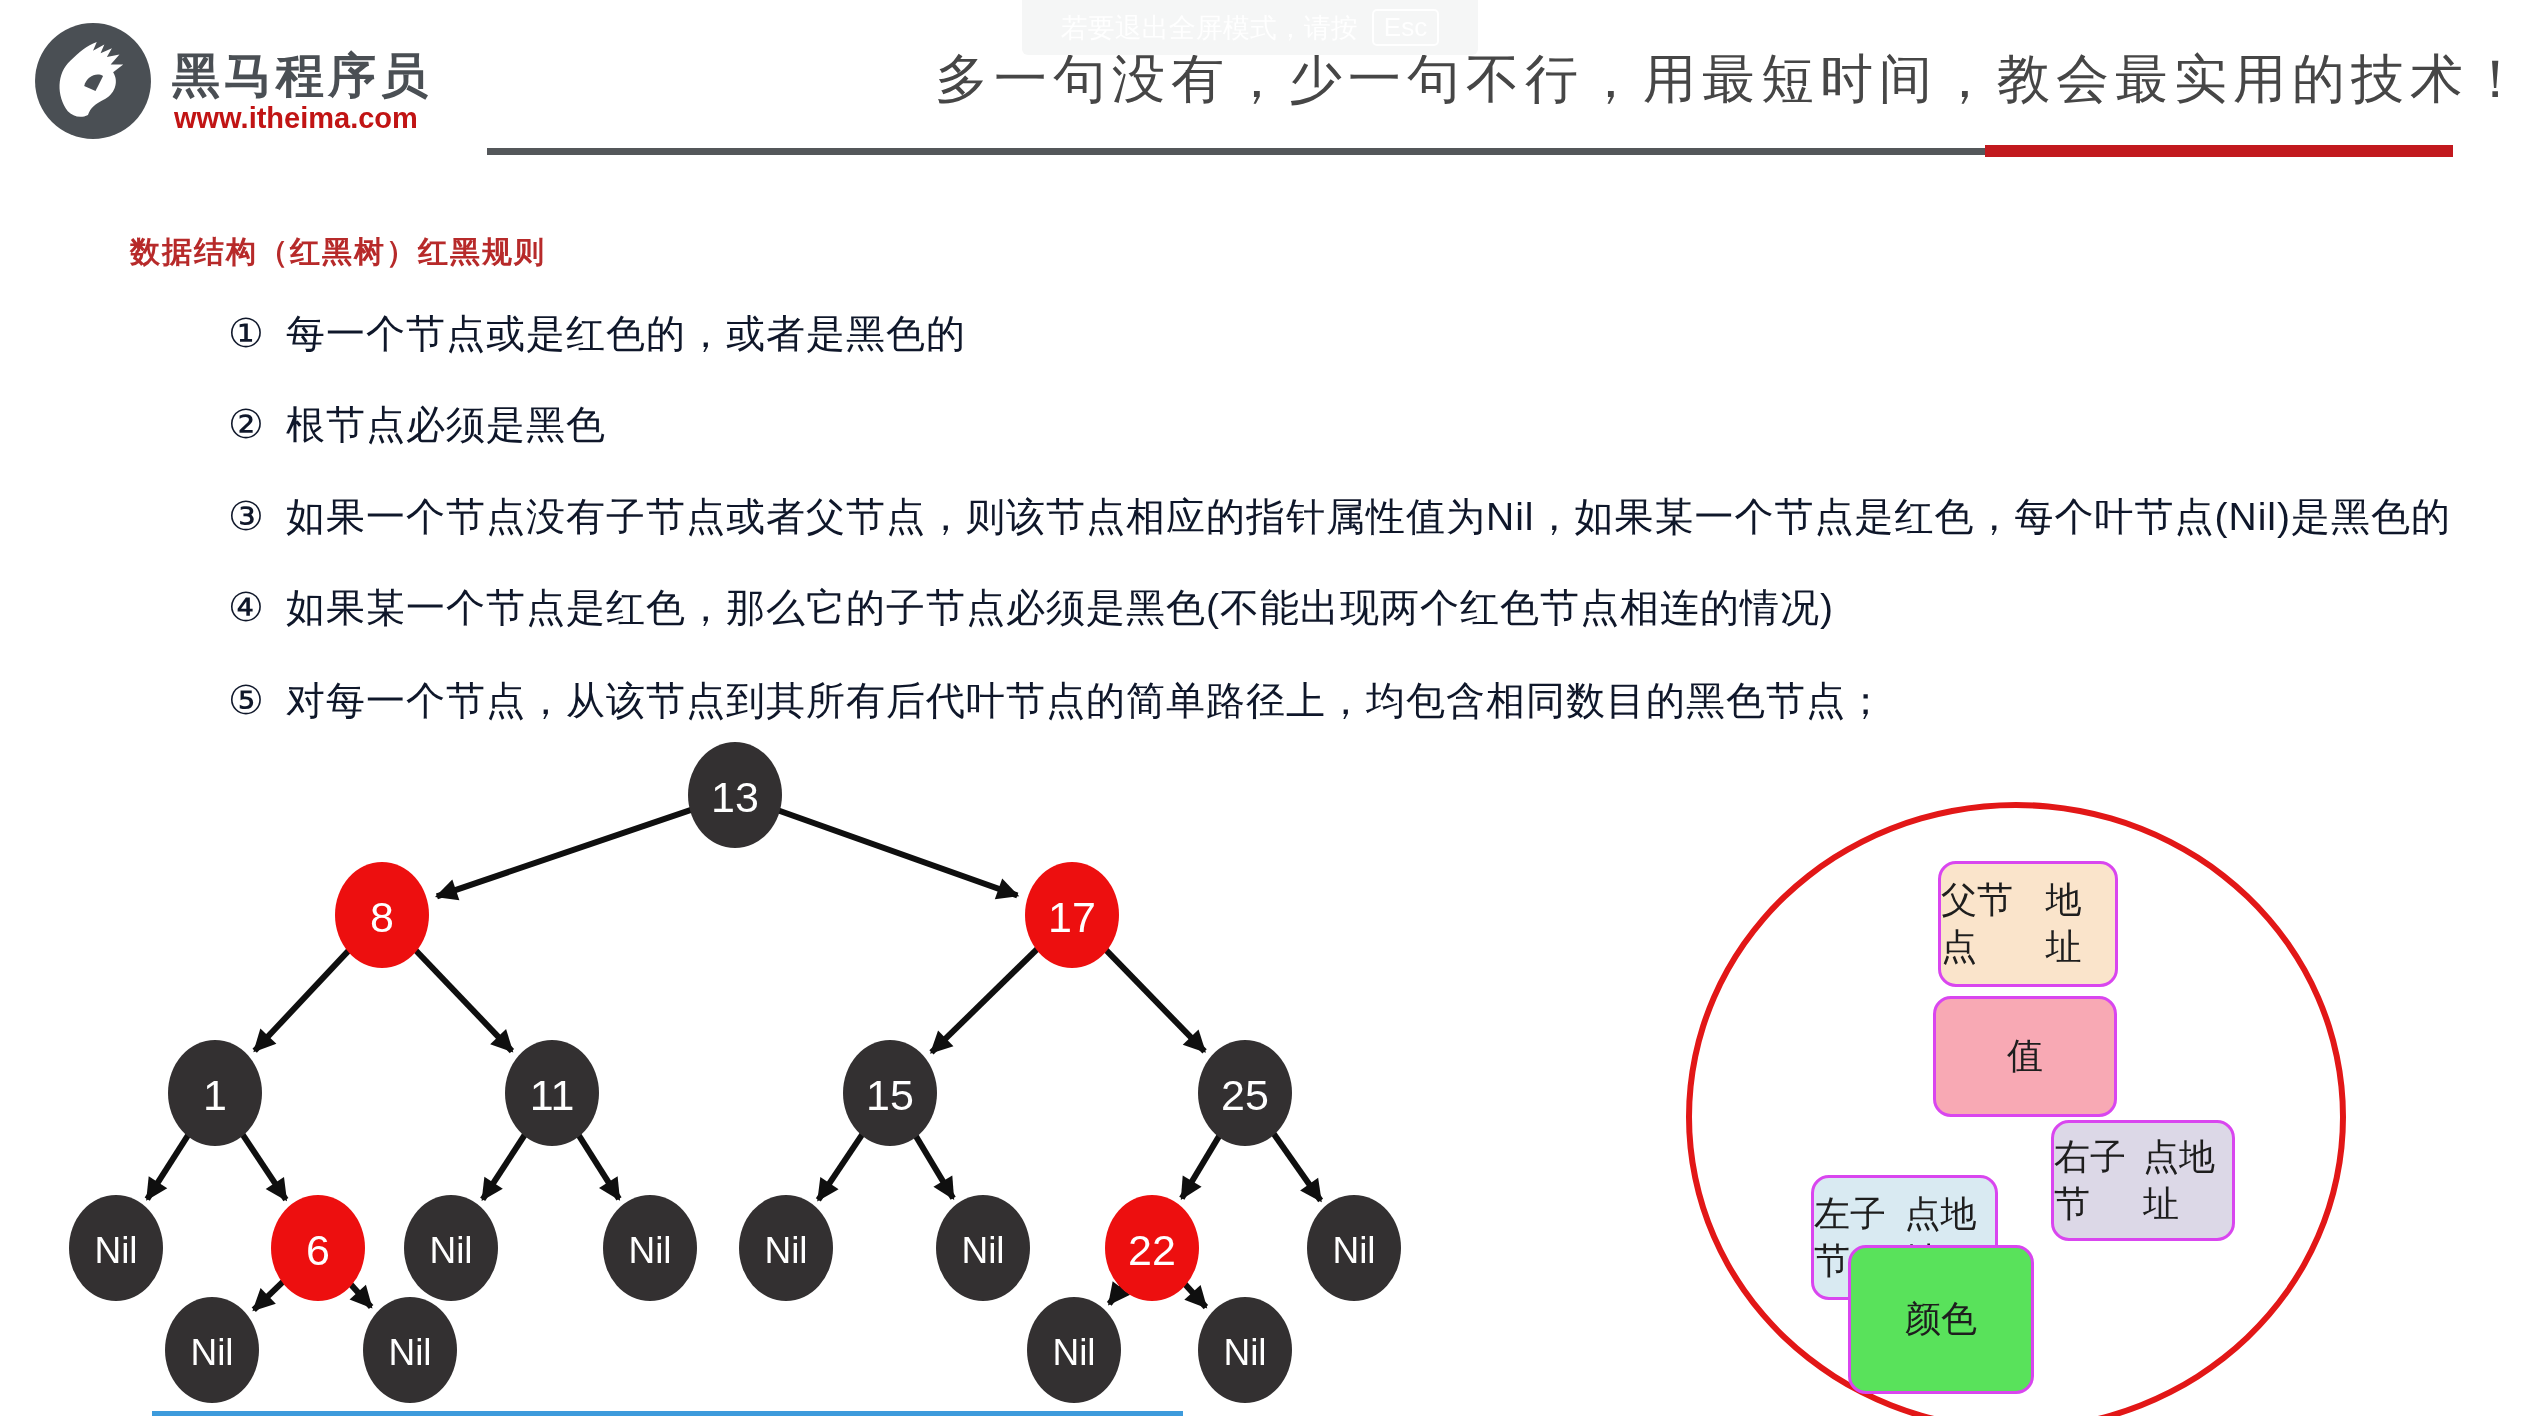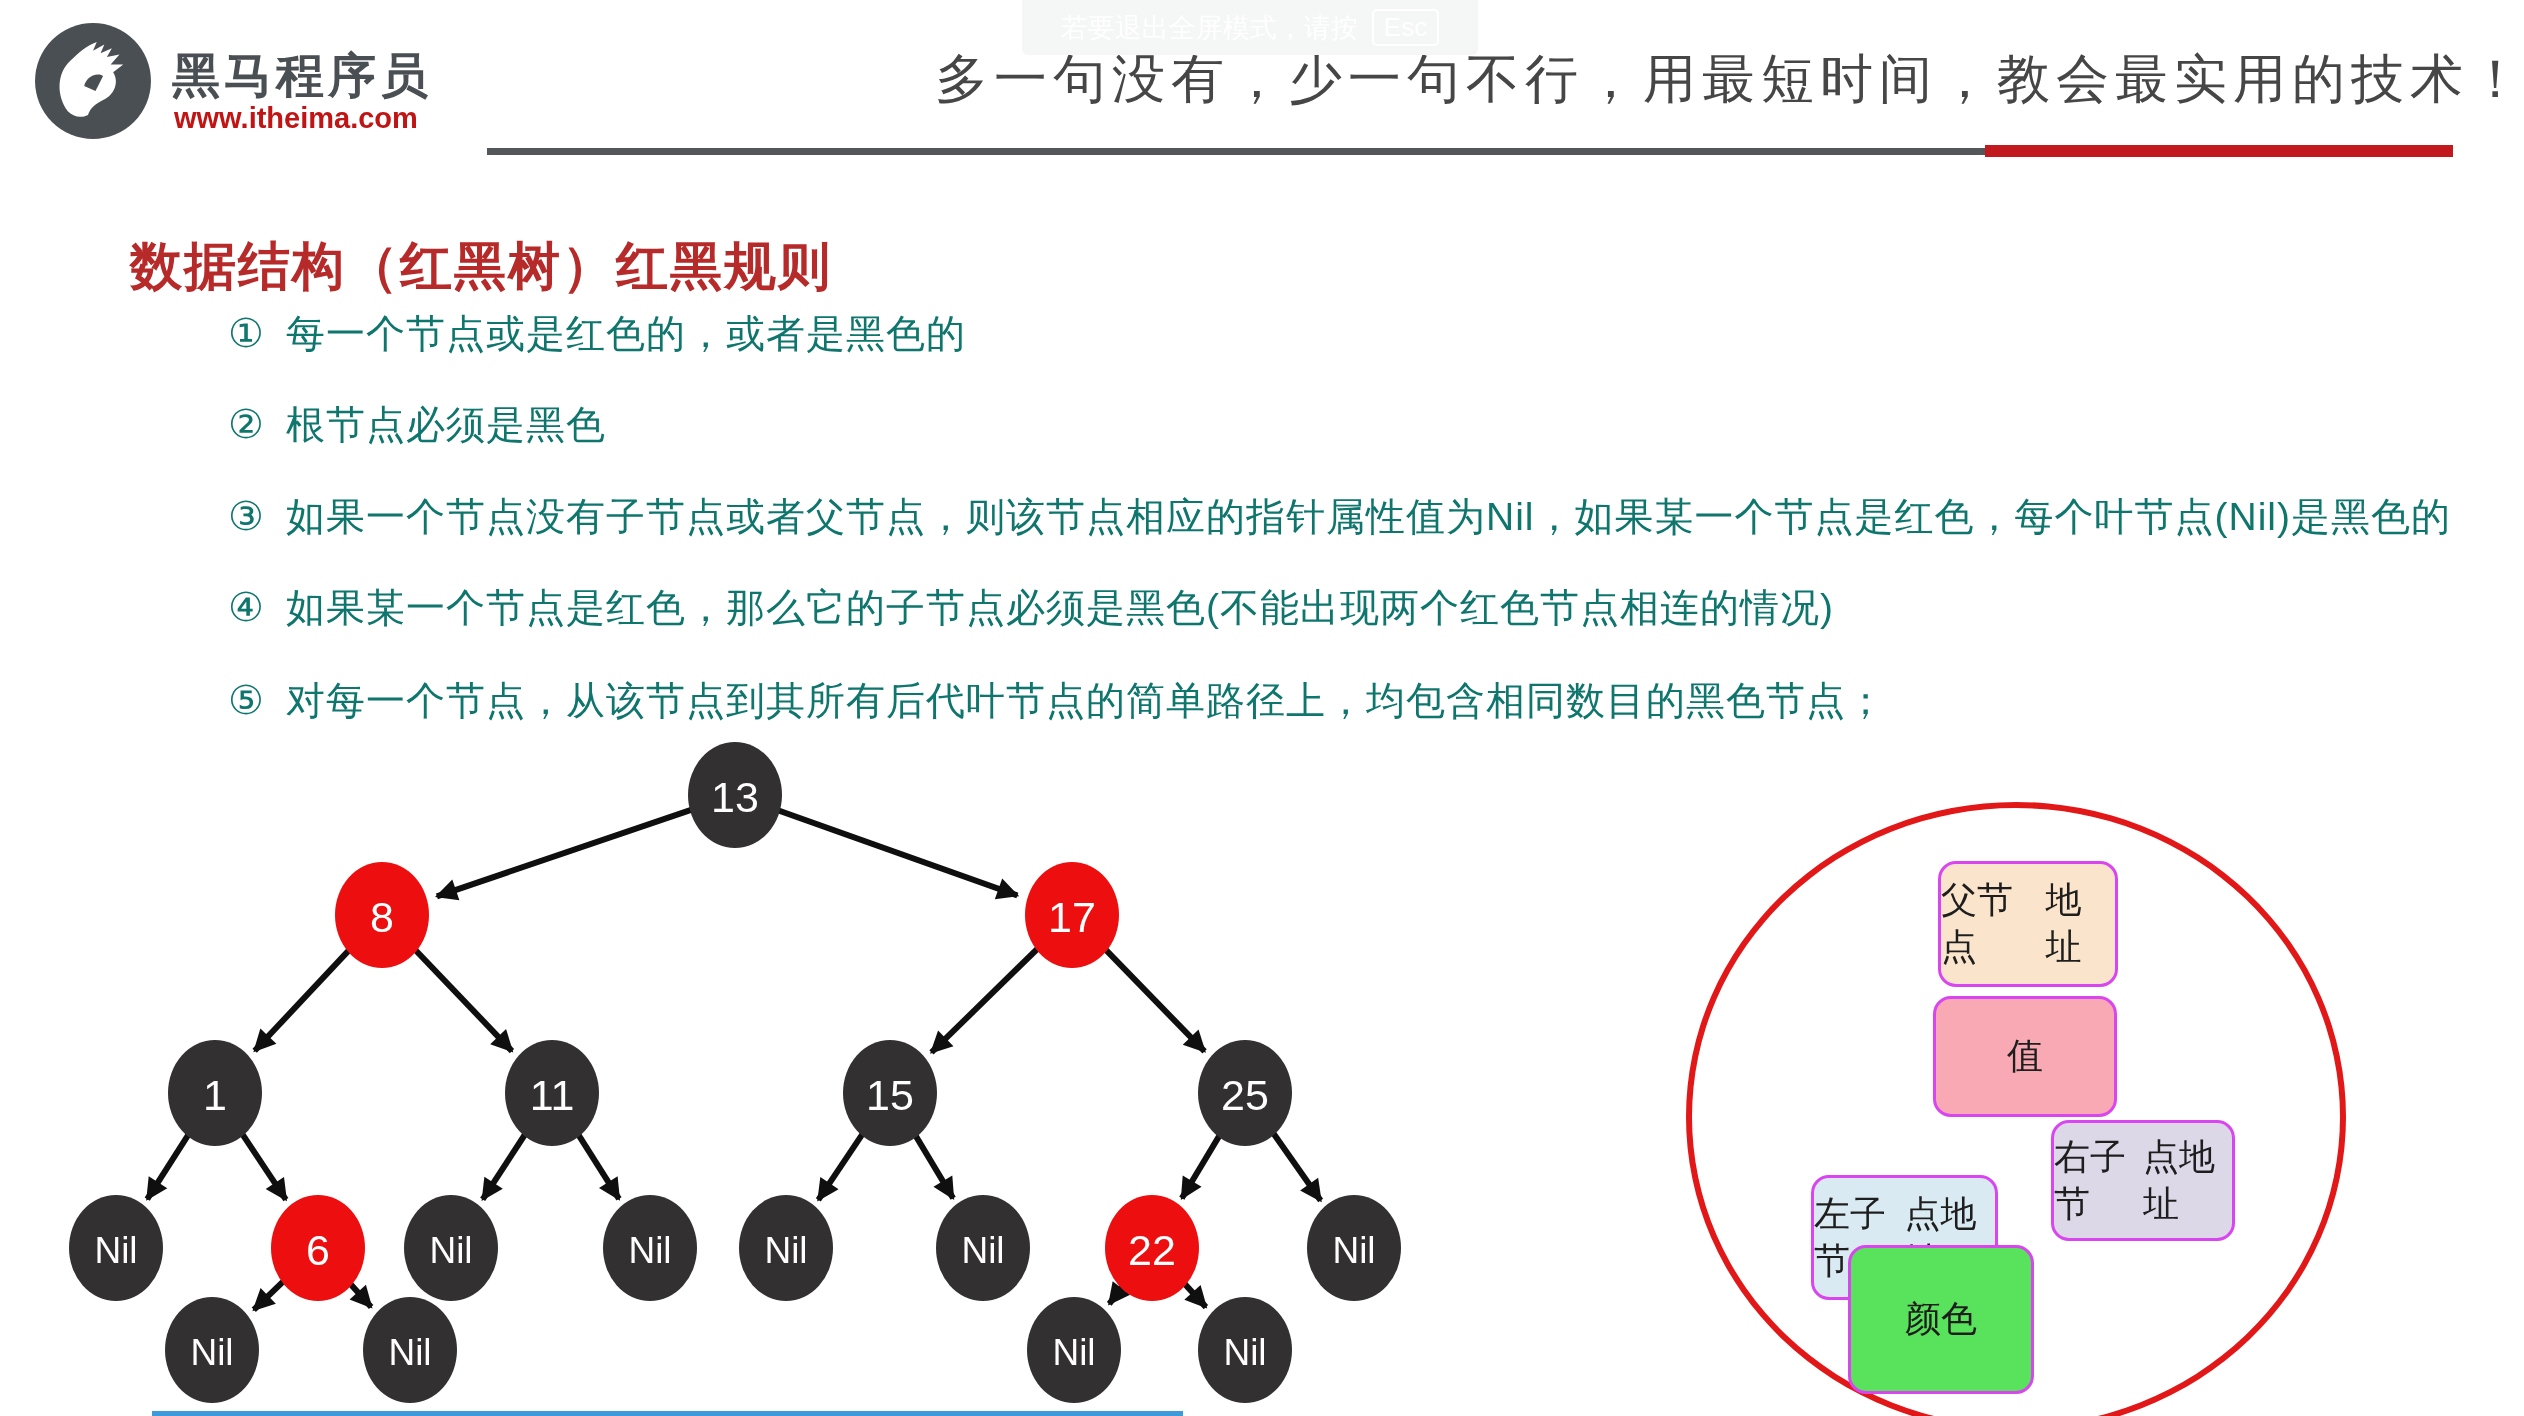--- a/index.html
+++ b/index.html
@@ -12,23 +12,23 @@
   .brand-url{position:absolute;left:174px;top:102px;font-size:29px;font-weight:bold;color:#C11414;}
   .slogan{position:absolute;left:935px;top:44px;width:1500px;font-size:53px;
           font-family:"DejaVu Serif",serif;color:#464646;letter-spacing:6px;white-space:nowrap;}
   .rule-line-dark{position:absolute;left:487px;top:148px;width:1500px;height:7px;background:#54575A;}
   .rule-line-red{position:absolute;left:1985px;top:145px;width:468px;height:12px;background:#C2191E;}
   .toast{position:absolute;left:1022px;top:0;width:456px;height:55px;background:#F5F6F6;
          border-radius:0 0 6px 6px;display:flex;align-items:center;justify-content:center;
          gap:14px;color:rgba(255,255,255,.93);font-size:27px;}
   .toast .key{border:2px solid rgba(255,255,255,.93);border-radius:5px;padding:1px 10px;font-size:26px;}
   
-  .title{position:absolute;left:130px;top:232px;font-size:52px;font-weight:bold;
+  .title{position:absolute;left:130px;top:232px;font-size:30px;font-weight:bold;
          color:#B72A2A;letter-spacing:2px;}
-  .rule{position:absolute;left:228px;white-space:nowrap;font-size:39px;color:#0f766e;
+  .rule{position:absolute;left:228px;white-space:nowrap;font-size:39px;color:#0f172a;
         letter-spacing:1px;line-height:52px;}
   .rule .num{display:inline-block;width:58px;font-size:40px;}
   
   .tree-svg{position:absolute;left:0;top:0;width:2524px;height:1416px;}
   
   .red-circle{position:absolute;left:1686px;top:802px;width:648px;height:618px;
               border:6px solid #E21717;border-radius:50%;}
   .sbox{position:absolute;display:flex;flex-direction:row;align-items:center;justify-content:center;
         border:3px solid #d946ef;border-radius:18px;font-size:36px;line-height:1.3;color:#1E1E1E;
         box-sizing:border-box;}

